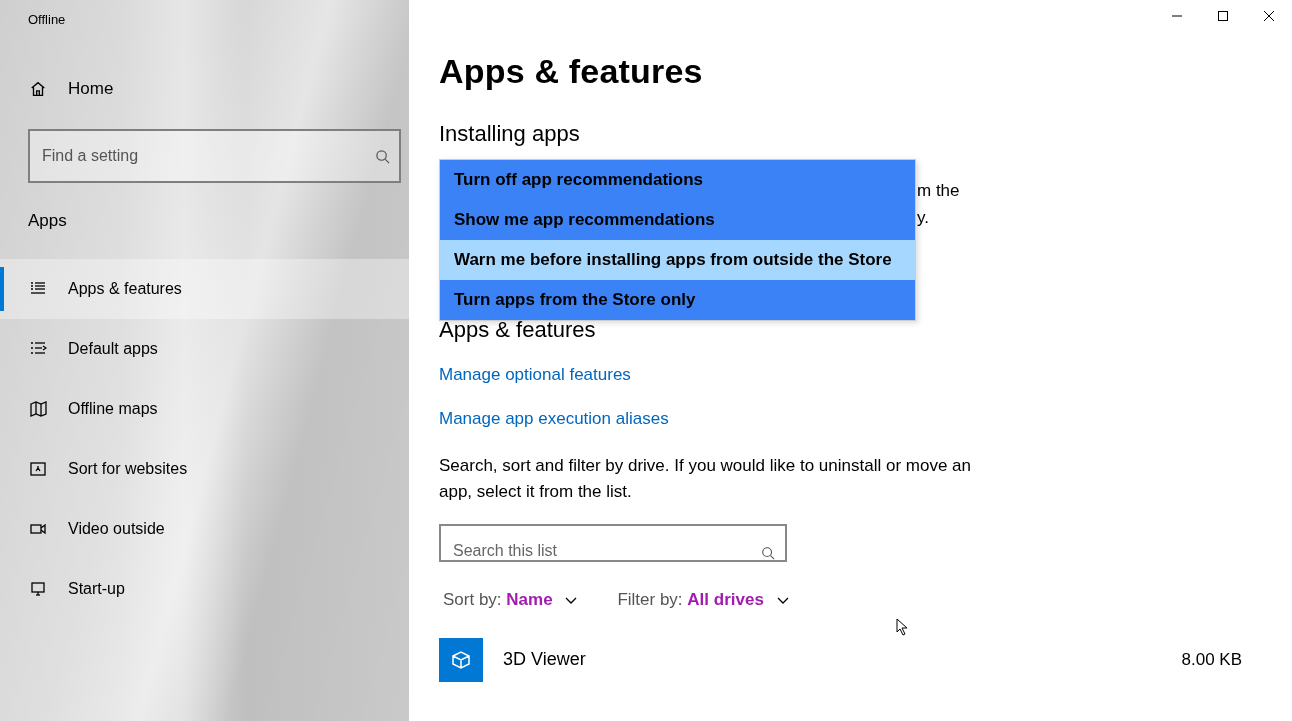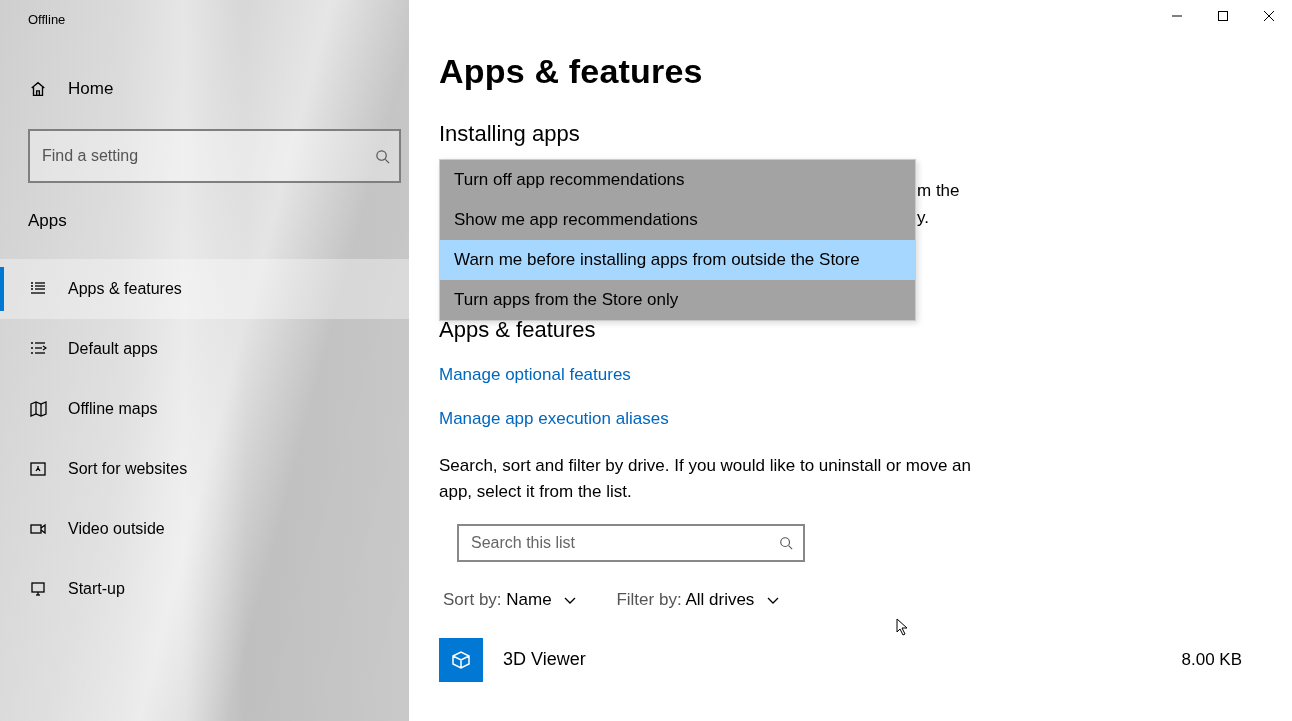--- a/index.html
+++ b/index.html
@@ -36,36 +36,36 @@
 
   
   .main { position:absolute; left:409px; top:0; right:0; bottom:0; padding: 52px 40px 0 30px; background:#fff; }
   .main h1 { font-size: 34px; font-weight: 600; letter-spacing: 0.2px; }
   .section-h { font-size: 22px; font-weight: 400; margin-top: 30px; }
   
   .desc-container { position: relative; margin-top: 20px; height: 60px; }
   .desc-frag { position:absolute; font-size:17px; color:#000; }
   .link { color:#0067c0; font-size:17px; display:block; margin-top: 14px; cursor:pointer; }
   .subdesc { font-size:17px; color:#000; max-width:540px; margin-top:24px; line-height:1.55; }
-  .list-search { margin-top:18px; width:348px; height:38px; border:2px solid #888; display:flex; align-items:center;margin-left:18px; }
+  .list-search { margin-top:18px; width:348px; height:38px; border:2px solid #888; display:flex; align-items:flex-end; }
   .list-search input { flex:1; border:none; font-size:16px; padding:0 12px; outline:none; }
   .list-search input::placeholder { color:#666; }
   .list-search .sicon { width:34px; display:flex; align-items:center; justify-content:center; color:#555; }
   .sort-row { margin-top:28px; font-size:17px; display:flex; gap:40px; padding-left:4px; }
   .sort-row .lbl { color:#555; }
-  .sort-row .val { color:#000000; }
+  .sort-row .val { color:#a21caf;font-weight:bold; }
   .chev { display:inline-block; margin-left:8px; }
   .app-row { display:flex; align-items:center; margin-top:28px; }
   .app-icon { width:44px; height:44px; background:#0078d4; display:flex; align-items:center; justify-content:center; }
   .app-icon svg { stroke:#fff; fill:none; stroke-width:1.5; }
   .app-name { margin-left:20px; font-size:18px; }
   .app-size { margin-left:auto; margin-right:10px; font-size:17px; }
 
   
-  .dropdown { position:absolute; z-index:10; left:439px; top:159px; width:477px; background:#a3a3a3; border:1px solid #ccc; box-shadow: 2px 2px 6px rgba(0,0,0,0.15); }
+  .dropdown { position:absolute; z-index:10; left:439px; top:159px; width:477px; background:#3b82f6; border:1px solid #ccc; box-shadow: 2px 2px 6px rgba(0,0,0,0.15); font-weight: bold; }
   .dropdown .opt { padding: 10px 14px; font-size:17px; color:#000; }
   .dropdown .opt.highlight { background:#a6d8ff; }
 
   
   .cursor { position:absolute; left:896px; top:618px; z-index:20; }
   .cursor svg { width:14px; height:18px; }
 </style>
 </head>
 <body>
 

